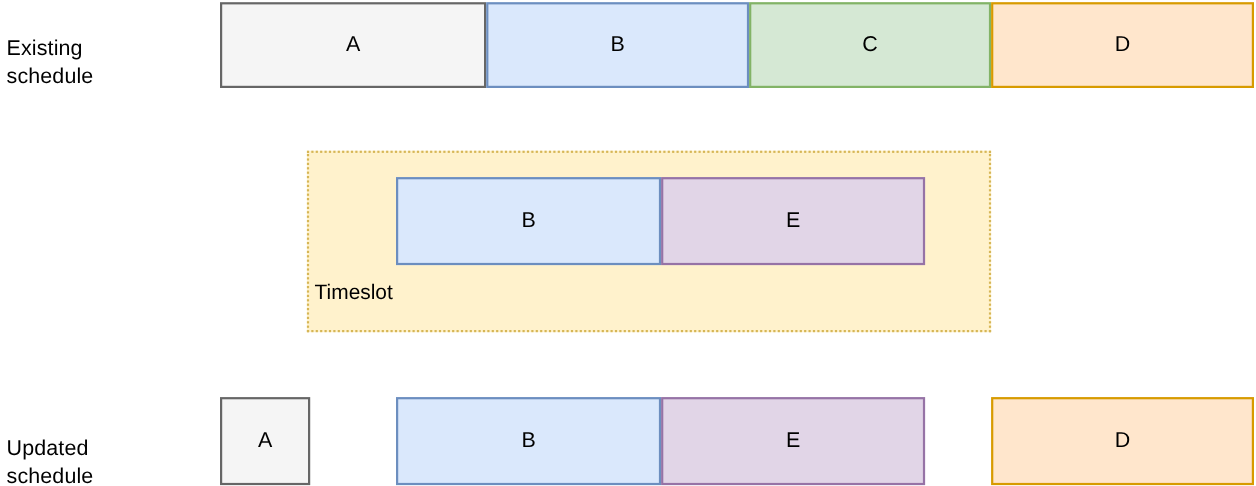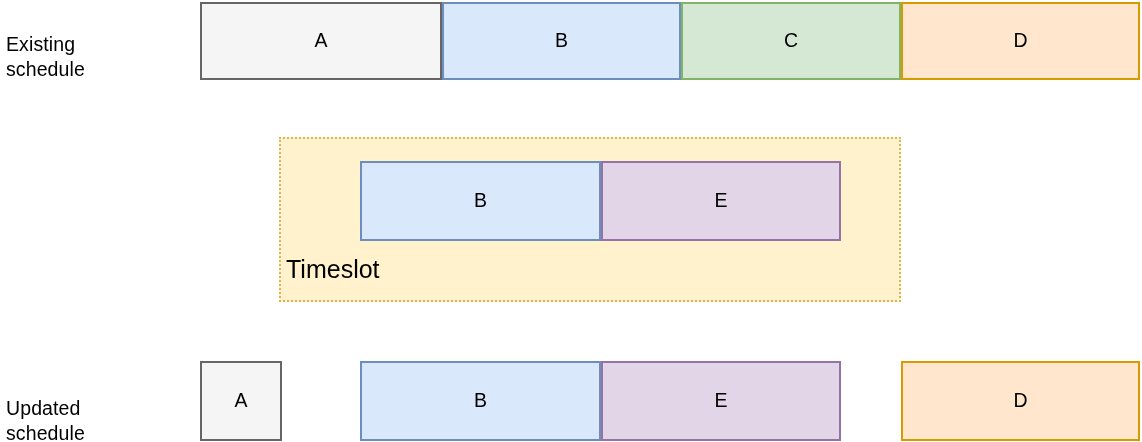--- a/index.html
+++ b/index.html
@@ -48,21 +48,21 @@
   .sw-purple { background: #e1d5e7; border: 2px solid #9673a6; }
 
   .timeslot-box {
     position: absolute;
     box-sizing: border-box;
     background: #fff2cc;
     border: 2px dotted #d6b656;
   }
   .timeslot-label {
     position: absolute;
-    font-size: 25px;
+    font-size: 19px;
     line-height: 1;
     color: #000000;
   }
 </style>
 </head>
 <body>
 
 <div class="stage">
 
   <div class="row-label" style="left:6px; top:20px; width:180px;margin-top:12px;">Existing

